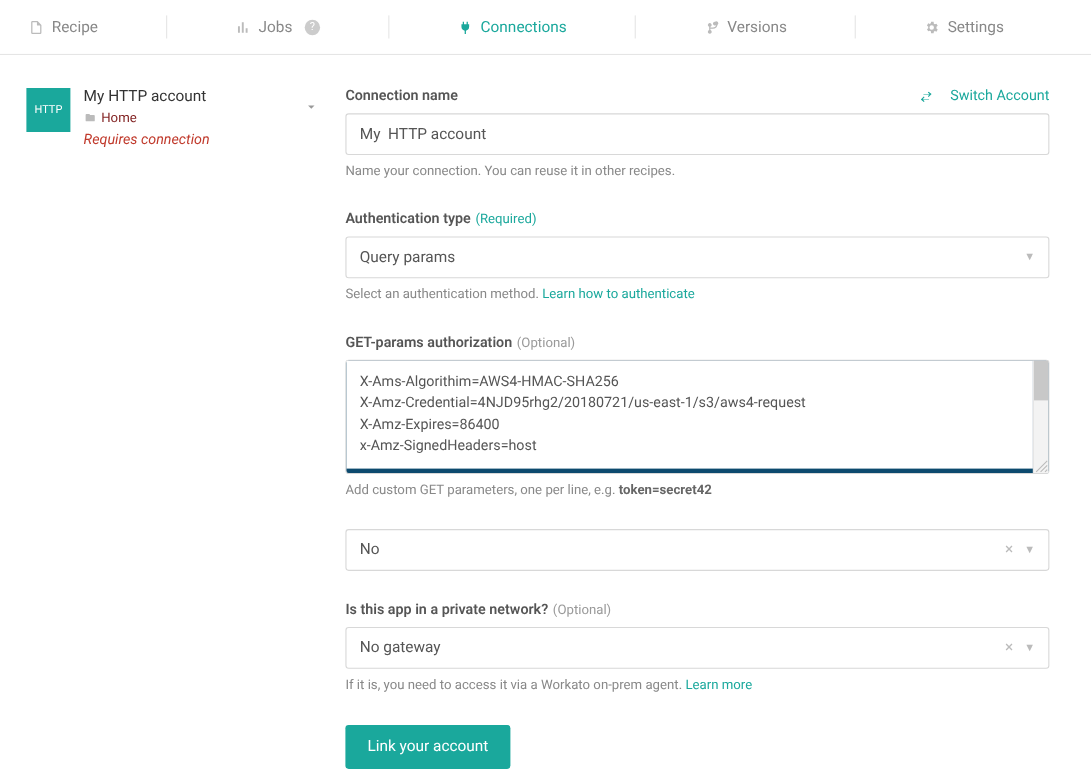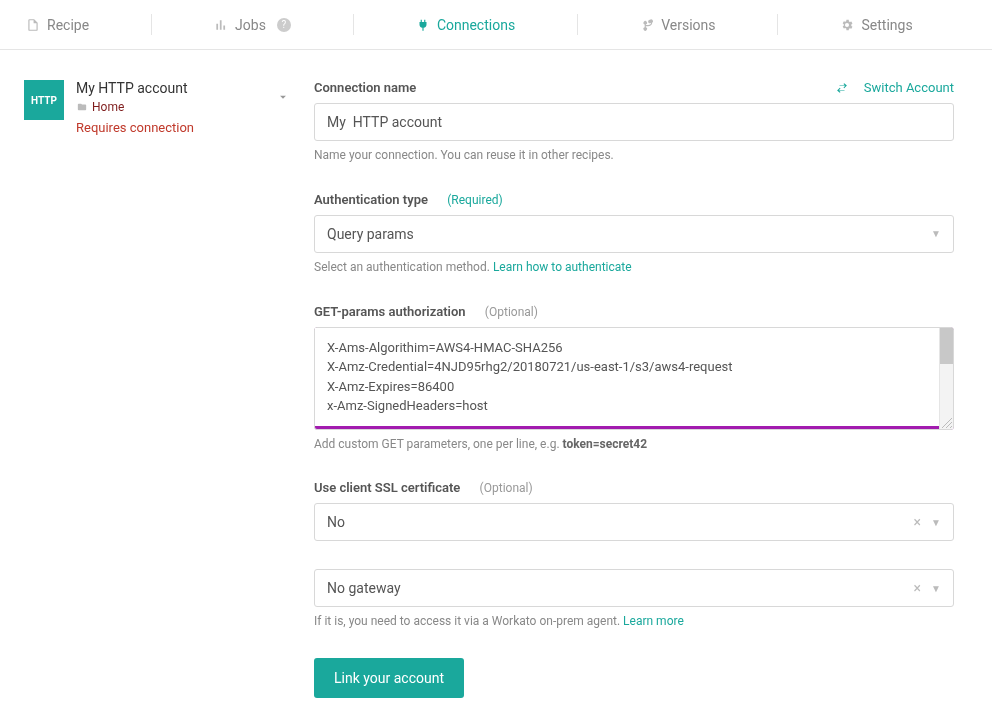--- a/index.html
+++ b/index.html
@@ -14,46 +14,46 @@
     .tab-wrap { position:relative; display:flex; align-items:center; }
     .help-dot { width:14px; height:14px; border-radius:50%; background:#ccc; color:#fff; font-size:10px; display:inline-flex; align-items:center; justify-content:center; margin-left:4px; }
 
     
     .main { display:flex; padding: 30px 24px 40px 24px; gap: 20px; }
     .sidebar { width: 270px; flex-shrink:0; }
     .content { flex:1; max-width: 640px; }
 
     
     .conn-card { display:flex; gap:12px; }
-    .conn-icon { width:40px; height:40px; background:#1aa89c; color:#fff; font-size:10px; font-weight:bold; display:flex; align-items:center; justify-content:center; flex-shrink:0; }
+    .conn-icon { width:40px; height:40px; background:#1aa89c; color:#fff; font-size:10px; font-weight:normal; display:flex; align-items:center; justify-content:center; flex-shrink:0; }
     .conn-meta { flex:1; }
     .conn-title { color:#333; font-size:14px; margin-bottom:4px; }
     .conn-home { color:#7f1d1d; font-size:12px; display:flex; align-items:center; gap:4px; margin-bottom:6px; }
-    .conn-status { color:#c0392b; font-size:13px; }
+    .conn-status { color:#c0392b; font-size:13px;font-style:italic; }
     .chevron { color:#999; padding:4px; cursor:pointer; align-self:flex-start; margin-top:6px; }
 
     
     .field-block { margin-bottom: 28px; }
     .label-row { display:flex; justify-content:space-between; align-items:center; margin-bottom:8px; }
     .field-label { font-size:13px; color:#555; font-weight:600; }
-    .field-label .tag { font-weight:normal; font-size:12px; color:#999; margin-left:16px;text-align:center; }
+    .field-label .tag { font-weight:normal; font-size:12px; color:#999; margin-left:1px;text-align:center; }
     .field-label .tag.req { color:#1aa89c; }
     .switch-link { color:#1aa89c; font-size:13px; display:flex; align-items:center; gap:16px; cursor:pointer; }
     .input { width:100%; border:1px solid #d8d8d8; border-radius:3px; padding:10px 12px; font-size:14px; color:#555; background:#fff; font-family:inherit; }
     .hint { font-size:12px; color:#888; margin-top:6px; line-height:1.4; }
     .hint .link, .hint a { color:#1aa89c; text-decoration:none; cursor:pointer; }
     .hint strong { color:#666; }
 
     .select-wrap { position:relative; }
     .select-wrap .select { width:100%; border:1px solid #d8d8d8; border-radius:3px; padding:10px 12px; font-size:14px; color:#555; background:#fff; display:flex; align-items:center; justify-content:space-between; cursor:pointer; }
     .select-caret { color:#bbb; font-size:10px; }
     .select-actions { display:flex; gap:10px; align-items:center; color:#bbb; }
     .select-clear { font-size:14px; cursor:pointer; }
 
-    .textarea-wrap { position:relative; border:1px solid #d8d8d8; border-radius:3px; background:#a21caf; }
+    .textarea-wrap { position:relative; border:1px solid #d8d8d8; border-radius:3px; background:#0c4a6e; }
     .textarea-wrap textarea { border:none; width:calc(100% - 14px); padding:10px 12px; font-size:13px; color:#555; resize:none; font-family:inherit; line-height:1.5; }
     .scroll-track { position:absolute; right:0; top:0; bottom:0; width:14px; background:#f3f3f3; border-left:1px solid #e5e5e5; }
     .scroll-thumb { background:#c8c8c8; width:100%; height:36px; }
     .resize-handle { position:absolute; right:0; bottom:0; width:14px; height:14px; }
     .resize-handle svg { display:block; }
 
     .btn { background:#1aa89c; color:#fff; border:none; padding:12px 20px; border-radius:3px; font-size:14px; cursor:pointer; font-family:inherit; }
 
     .folder-icon { width:12px; height:10px; }
   </style>
@@ -200,39 +200,39 @@
             </svg>
         </div>
       </div>
       <div class="hint">
         <span>Add custom GET parameters, one per line, e.g. </span><strong>token=secret42</strong>
       </div>
     </div>
 
     
     <div class="field-block">
-      <div class="label-row">
-        <div class="field-label">
-          <span>Use client SSL certificate</span>
-          <span class="tag">(Optional)</span>
-        </div>
-      </div>
       <div class="select-wrap">
         <div class="select">
           <span>No</span>
           <span class="select-actions">
             <span class="select-clear">×</span>
             <span class="select-caret">▼</span>
           </span>
         </div>
       </div>
     </div>
 
     
     <div class="field-block">
+      <div class="label-row">
+        <div class="field-label">
+          <span>Is this app in a private network?</span>
+          <span class="tag">(Optional)</span>
+        </div>
+      </div>
       <div class="select-wrap">
         <div class="select">
           <span>No gateway</span>
           <span class="select-actions">
             <span class="select-clear">×</span>
             <span class="select-caret">▼</span>
           </span>
         </div>
       </div>
       <div class="hint">

